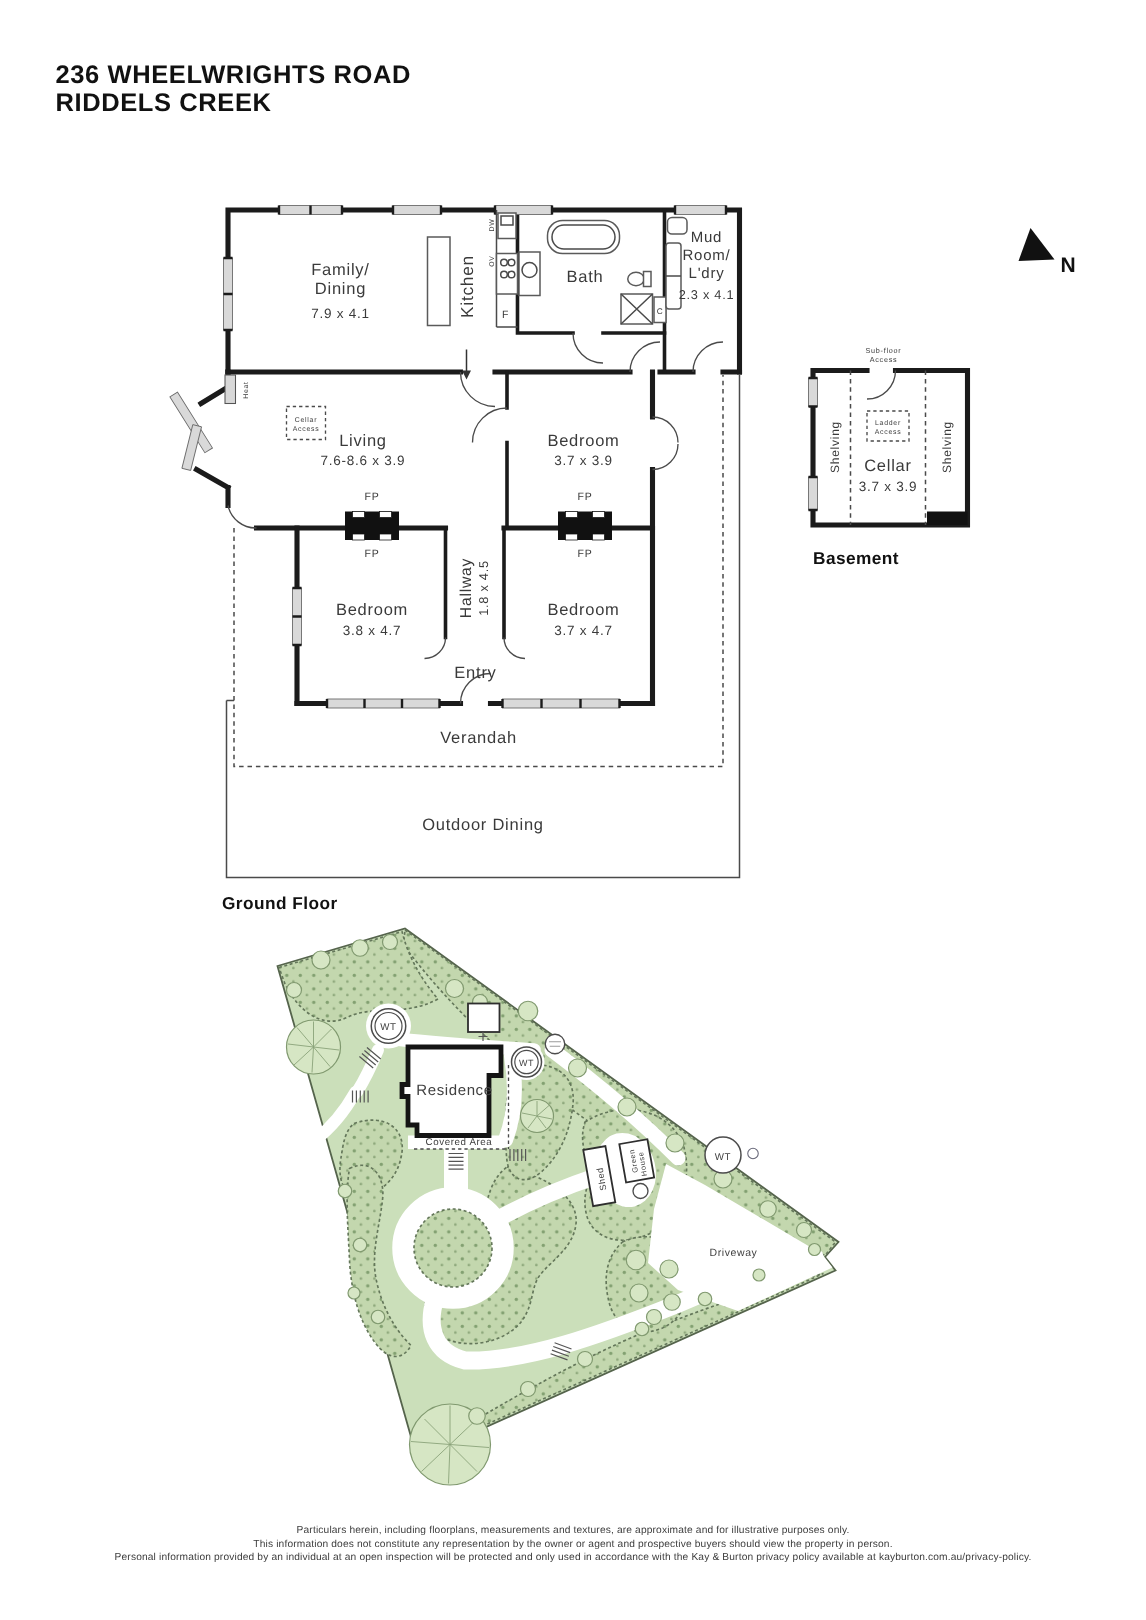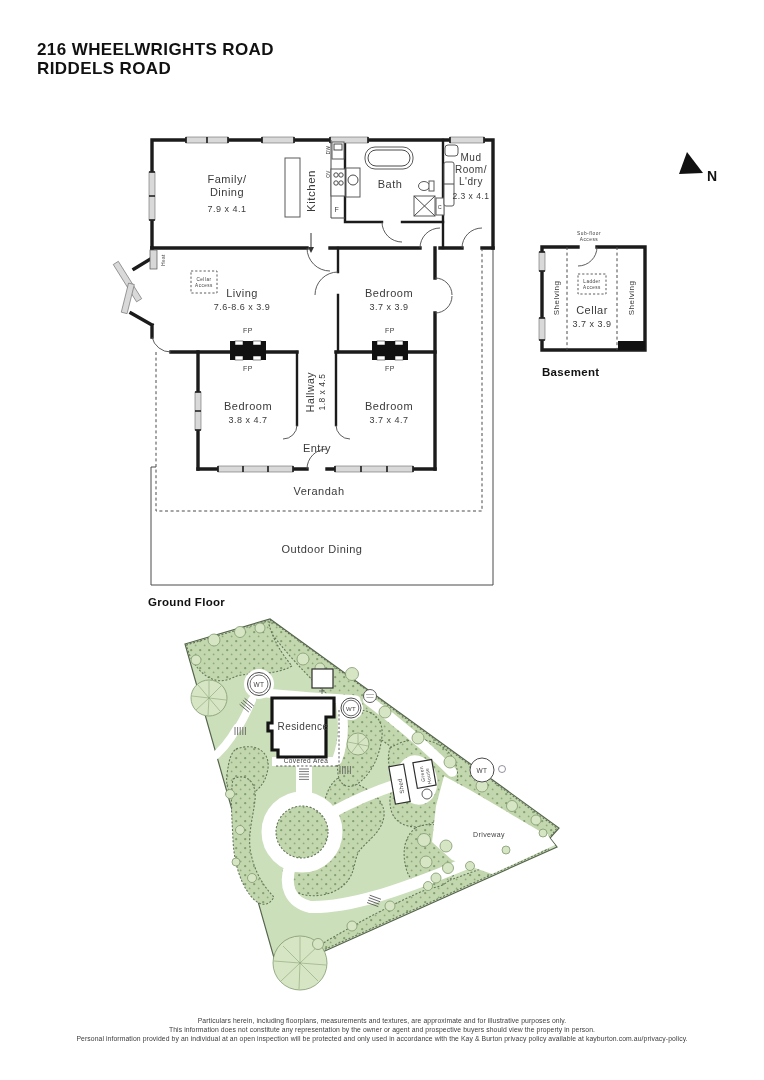--- a/index.html
+++ b/index.html
@@ -30,21 +30,21 @@
   .wpath{stroke:#ffffff;fill:none;stroke-linecap:round;}
   .steps{stroke:#555;stroke-width:.8;}
   .bldg{fill:#fff;stroke:#2e2e2e;stroke-width:1.2;}
   .sitelbl{fill:#3f3f3f;text-anchor:middle;letter-spacing:.4px;}
 </style>
 </head>
 <body>
 
 <div id="page">
 
-  <div id="title"><span>216 WHEELWRIGHTS ROAD</span><br><span>RIDDELS ROAD</span></div>
+  <div id="title"><span>236 WHEELWRIGHTS ROAD</span><br><span>RIDDELS CREEK</span></div>
 
   <svg id="plan" width="764" height="1080" viewBox="0 0 764 1080">
 
     <defs>
       <pattern id="dots" width="9" height="9" patternUnits="userSpaceOnUse">
         <rect width="9" height="9" fill="#c3d7ae"></rect>
         <circle cx="2.2" cy="2.2" r="1.15" fill="#82a071"></circle>
         <circle cx="6.6" cy="6.4" r="0.9" fill="#8fa97d"></circle>
       </pattern>
     </defs>

